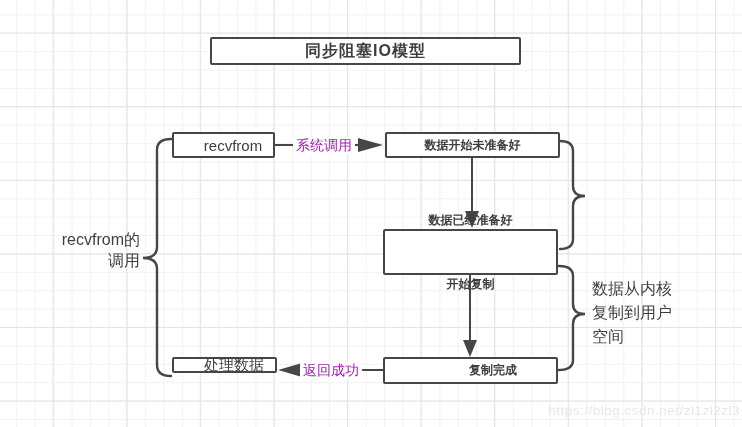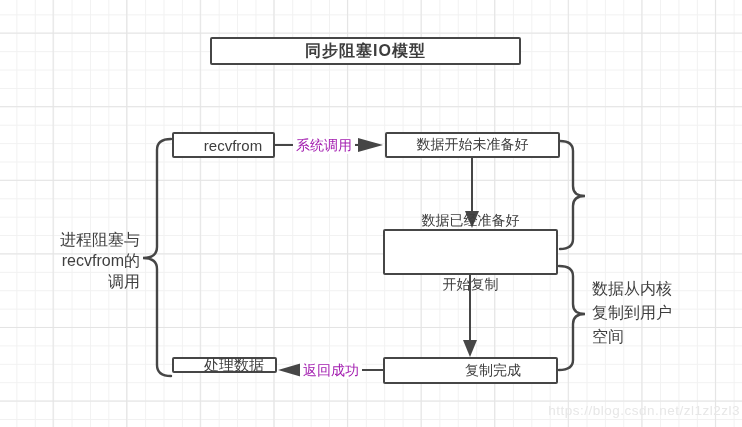--- a/index.html
+++ b/index.html
@@ -16,21 +16,21 @@
     background-position:-21px -41px,-21px -41px,-2px -4px,-2px -4px;
     color:#3d3d3d;
   }
   .abs{position:absolute;box-sizing:border-box;}
   .node{
     background:#fff;border:2px solid #464646;border-radius:2px;
     display:flex;align-items:center;justify-content:center;
     text-align:center;color:#3d3d3d;
   }
   .title-box{font-weight:bold;font-size:16px;letter-spacing:1px;}
-  .small{font-size:14px;}
+  .small{font-size:12px;font-weight:bold;}
   .mid{font-size:15px;padding-left:19px;}
   .two-line{flex-direction:column;line-height:20px;gap:44px;}
   .edge-label{
     background:#fff;color:#a21caf;font-size:14px;line-height:17px;
     text-align:center;z-index:3;
   }
   .side-text{font-size:16px;color:#3f3f3f;z-index:2;}
   .side-text.right1{line-height:25px;}
   .side-text.right2{line-height:24px;}
   .side-text.left{line-height:21px;text-align:right;}
@@ -83,21 +83,20 @@
 
   <div class="abs node small" style="left:383px;top:357px;width:175px;height:27px;padding-left:45px;">复制完成</div>
 
   <div class="abs node mid" style="left:172px;top:357px;width:105px;height:16px;">处理数据</div>
 
   <div class="abs edge-label" style="left:293px;top:137px;width:62px;">系统调用</div>
 
   <div class="abs edge-label" style="left:300px;top:362px;width:62px;">返回成功</div>
 
   <div class="abs side-text left" style="left:40px;top:229px;width:100px;">
-    <div>进程阻塞与</div>
     <div>recvfrom的</div>
     <div>调用</div>
   </div>
 
 
   <div class="abs side-text right2" style="left:592px;top:277px;width:110px;">
     <div>数据从内核</div>
     <div>复制到用户</div>
     <div>空间</div>
   </div>

